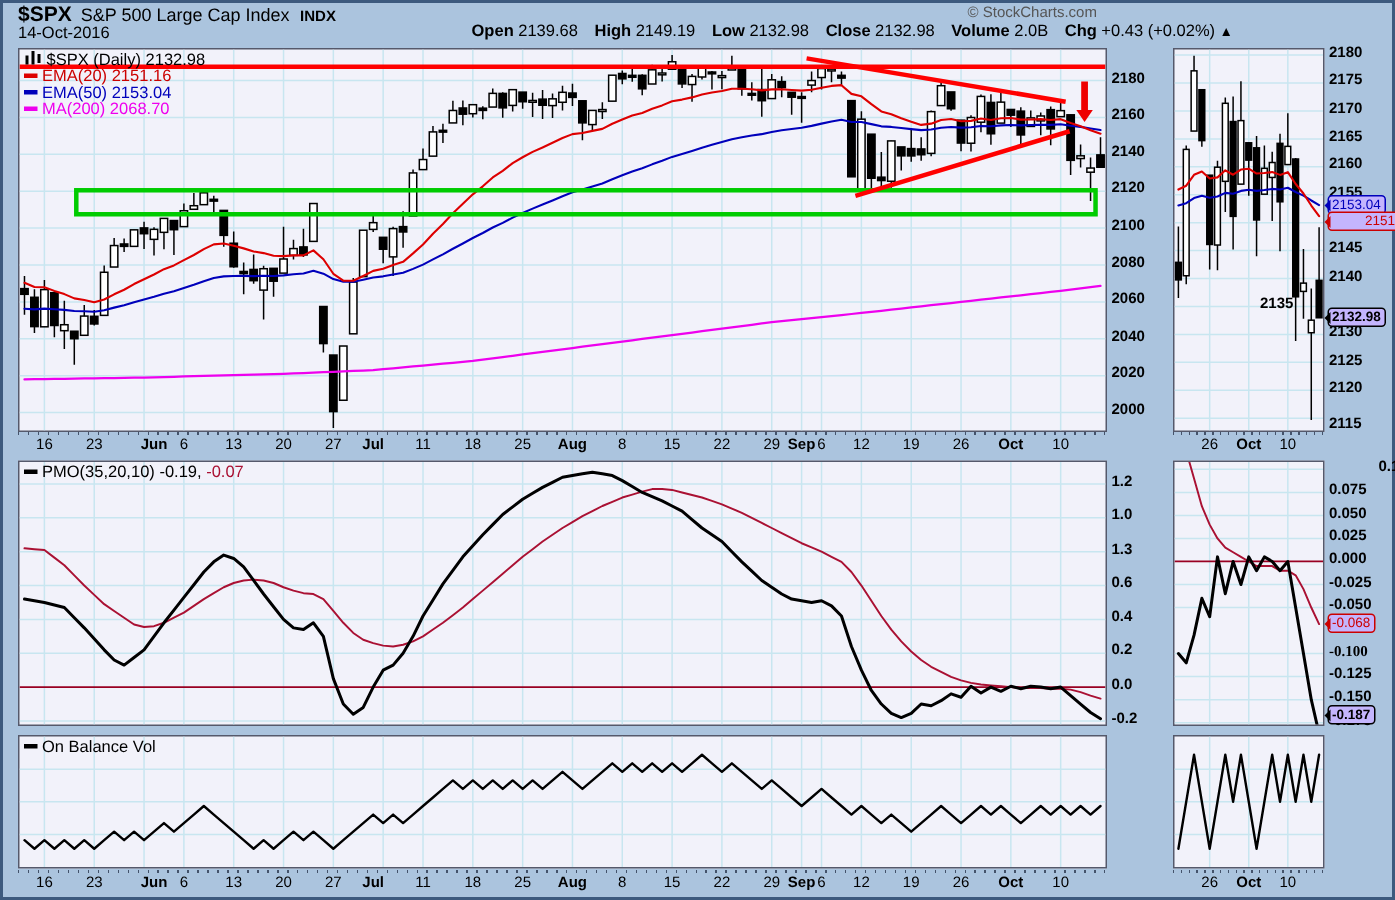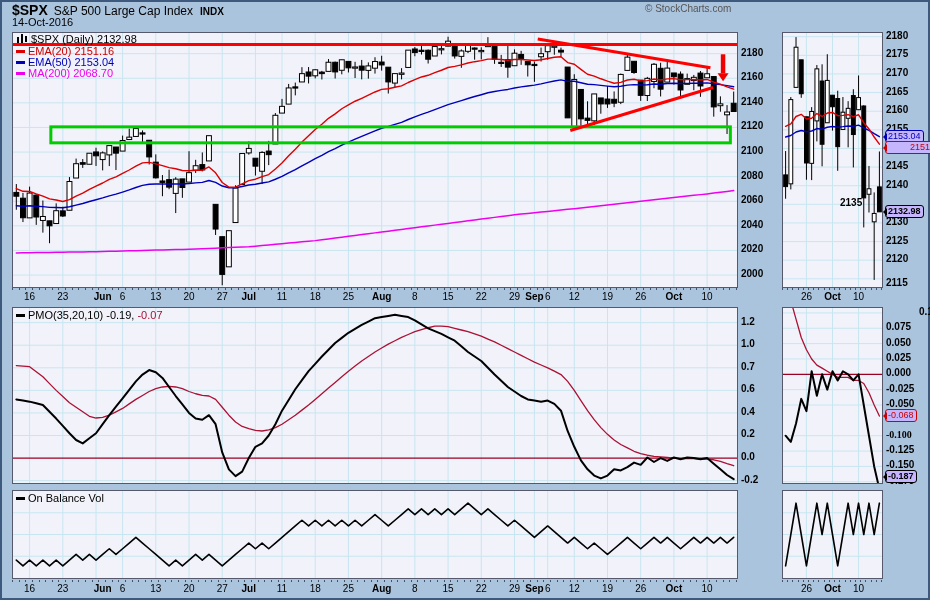--- a/index.html
+++ b/index.html
@@ -42,20 +42,28 @@
 <body>
 
 <div class="stage">
 
   <div class="hdr1">
     <span class="sym">$SPX</span><span class="name">S&amp;P 500 Large Cap Index</span><span class="exch">INDX</span>
   </div>
   <div class="credit">© StockCharts.com</div>
   <div class="date">14-Oct-2016</div>
 
+  <div class="quote">
+    <b style="margin-left:0">Open</b><span>2139.68</span>
+    <b>High</b><span>2149.19</span>
+    <b>Low</b><span>2132.98</span>
+    <b>Close</b><span>2132.98</span>
+    <b>Volume</b><span>2.0B</span>
+    <b>Chg</b><span>+0.43 (+0.02%)</span><span class="arrowup">▲</span>
+  </div>
 
   <div id="main-panel" class="panel">
       <svg id="main-svg" width="724" height="254">
         <line x1="16.605504587155963" y1="0" x2="16.605504587155963" y2="254" stroke="#c8e6f0" stroke-width="1"></line>
         <line x1="49.81651376146789" y1="0" x2="49.81651376146789" y2="254" stroke="#c8e6f0" stroke-width="1"></line>
         <line x1="83.02752293577981" y1="0" x2="83.02752293577981" y2="254" stroke="#c8e6f0" stroke-width="1"></line>
         <line x1="109.59633027522936" y1="0" x2="109.59633027522936" y2="254" stroke="#c8e6f0" stroke-width="1"></line>
         <line x1="142.80733944954127" y1="0" x2="142.80733944954127" y2="254" stroke="#c8e6f0" stroke-width="1"></line>
         <line x1="176.01834862385323" y1="0" x2="176.01834862385323" y2="254" stroke="#c8e6f0" stroke-width="1"></line>
         <line x1="209.22935779816515" y1="0" x2="209.22935779816515" y2="254" stroke="#c8e6f0" stroke-width="1"></line>
@@ -509,21 +517,21 @@
     <div class="ylab" style="left: 886px; top: 161.076px;">2145</div>
     <div class="ylab" style="left: 886px; top: 142.455px;">2150</div>
     <div class="ylab" style="left: 886px; top: 123.833px;">2155</div>
     <div class="ylab" style="left: 886px; top: 105.211px;">2160</div>
     <div class="ylab" style="left: 886px; top: 86.5894px;">2165</div>
     <div class="ylab" style="left: 886px; top: 67.9677px;">2170</div>
     <div class="ylab" style="left: 886px; top: 49.346px;">2175</div>
     <div class="ylab" style="left: 886px; top: 30.7243px;">2180</div>
     <div class="ylab" style="left: 741px; top: 316.668px;">1.2</div>
     <div class="ylab" style="left: 741px; top: 339.234px;">1.0</div>
-    <div class="ylab" style="left: 741px; top: 361.8px;">0.7</div>
+    <div class="ylab" style="left: 741px; top: 361.8px;">1.3</div>
     <div class="ylab" style="left: 741px; top: 384.366px;">0.6</div>
     <div class="ylab" style="left: 741px; top: 406.932px;">0.4</div>
     <div class="ylab" style="left: 741px; top: 429.498px;">0.2</div>
     <div class="ylab" style="left: 741px; top: 452.064px;">0.0</div>
     <div class="ylab" style="left: 741px; top: 474.631px;">-0.2</div>
     <div class="ylab" style="left: 886px; top: 306.912px; margin-left: 33px;">0.100</div>
     <div class="ylab" style="left: 886px; top: 322.263px;">0.075</div>
     <div class="ylab" style="left: 886px; top: 337.614px;">0.050</div>
     <div class="ylab" style="left: 886px; top: 352.965px;">0.025</div>
     <div class="ylab" style="left: 886px; top: 368.316px;">0.000</div>

